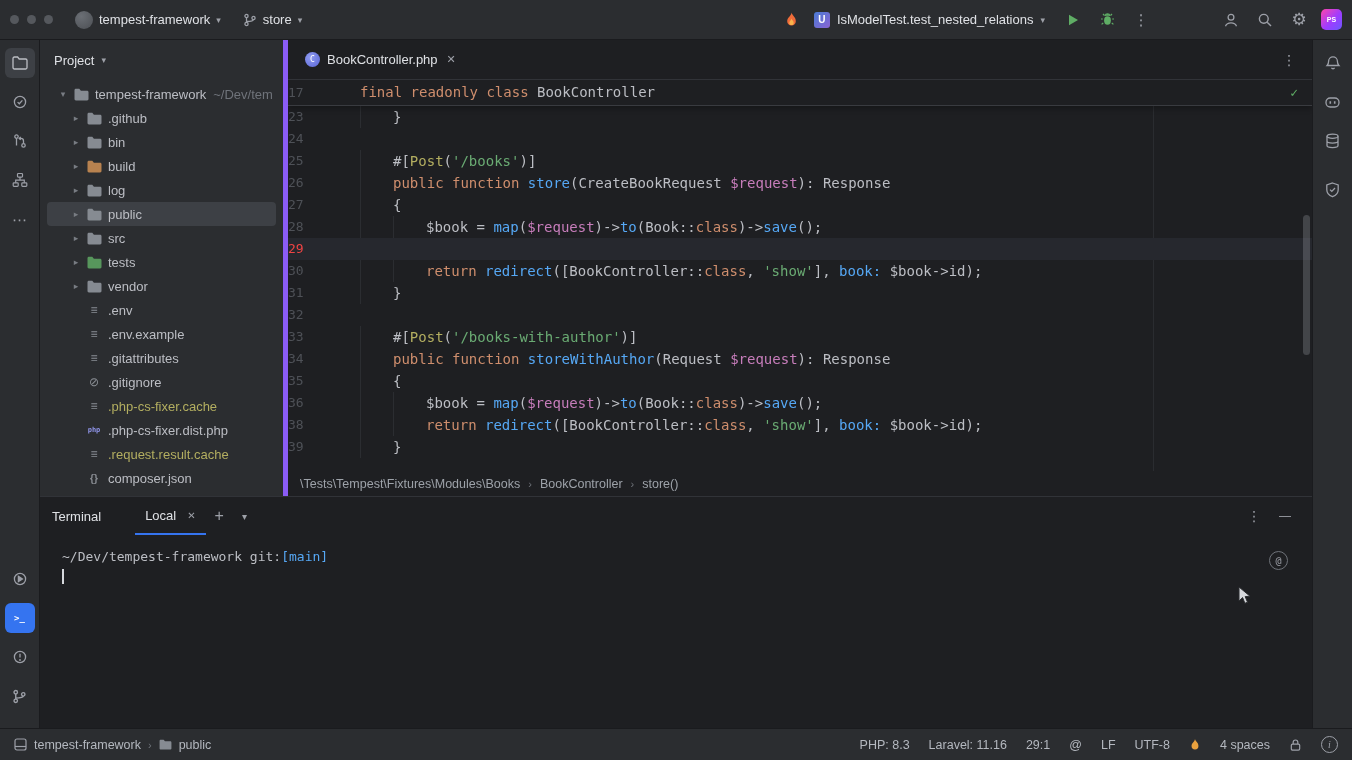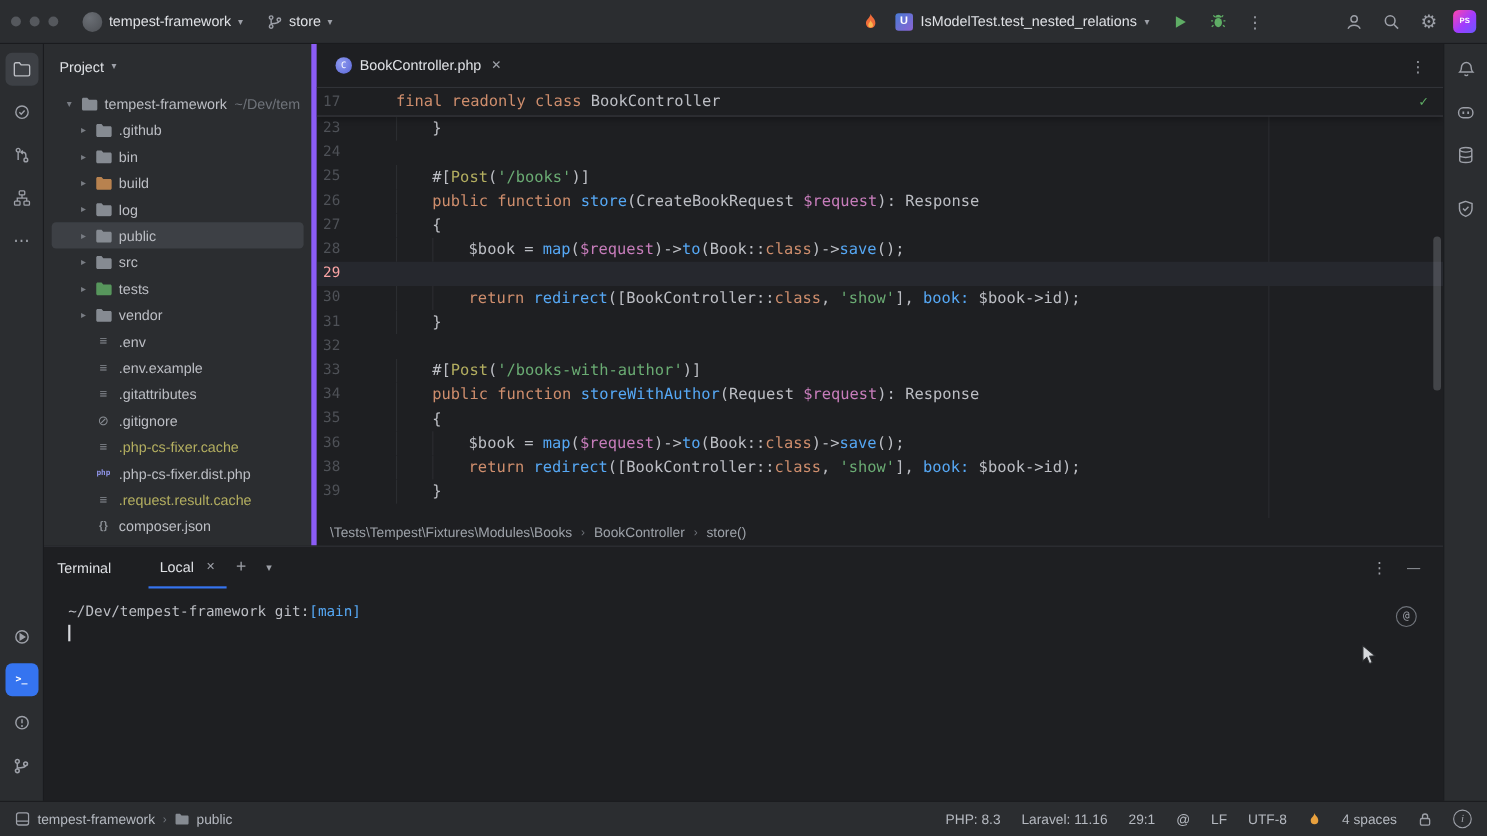--- a/index.html
+++ b/index.html
@@ -59,22 +59,22 @@
   .etab{display:flex;align-items:center;gap:7px;height:100%;padding:0 11px;color:#dfe1e5}
   .cicon{width:15px;height:15px;border-radius:50%;background:radial-gradient(circle at 35% 35%,#8f9bf0,#5a66d8);color:#fff;font-size:8px;display:flex;align-items:center;justify-content:center;font-family:"DejaVu Sans Mono",monospace}
   .tab-close{color:#9da0a8;font-size:11px;margin-left:2px}
   #tab-kebab{margin-left:auto;color:#9da0a8;padding:0 10px;font-size:14px}
 
   #code-area{flex:1;min-height:0;position:relative;overflow:hidden;font-family:"DejaVu Sans Mono",monospace;font-size:14px}
   #margin-guide{position:absolute;left:865px;top:0;bottom:0;width:1px;background:#2a2c30}
   .code-line{height:22px;line-height:22px;display:flex;white-space:pre;position:relative}
   .code-line.current{background:#26282e}
   .code-line.sticky{border-bottom:1px solid #393b40;height:25px;line-height:25px;background:#1e1f22;box-shadow:0 3px 5px rgba(0,0,0,.25);position:relative;z-index:2}
-  .ln{width:27px;flex:none;text-align:center;color:#4e5157;font-size:13px}
-  .code-line.current .ln{color:#fca5a5}
+  .ln{width:27px;flex:none;text-align:left;color:#4e5157;font-size:13px}
+  .code-line.current .ln{color:#ef4444}
   .ct{margin-left:45px;display:flex;align-items:stretch;white-space:pre}
   .ig{display:inline-block;width:33px;box-shadow:inset 1px 0 0 #2b2d31}
   .tk-d{color:#bcbec4}.tk-k{color:#cf8e6d}.tk-f{color:#56a8f5}.tk-s{color:#6aab73}.tk-a{color:#b3ae60}.tk-v{color:#c77dbb}
   #inspect-ok{position:absolute;top:5px;right:14px;color:#5fad65;font-weight:bold;font-size:13px;z-index:3}
   #scrollthumb{position:absolute;right:2px;top:135px;width:7px;height:140px;border-radius:4px;background:rgba(164,168,176,.28);z-index:3}
 
   #breadcrumbs{height:25px;flex:none;display:flex;align-items:center;gap:8px;padding-left:12px;font-size:12.5px;color:#9da2a9}
   .bc-sep{color:#6f737a;font-size:11px}
 
   

